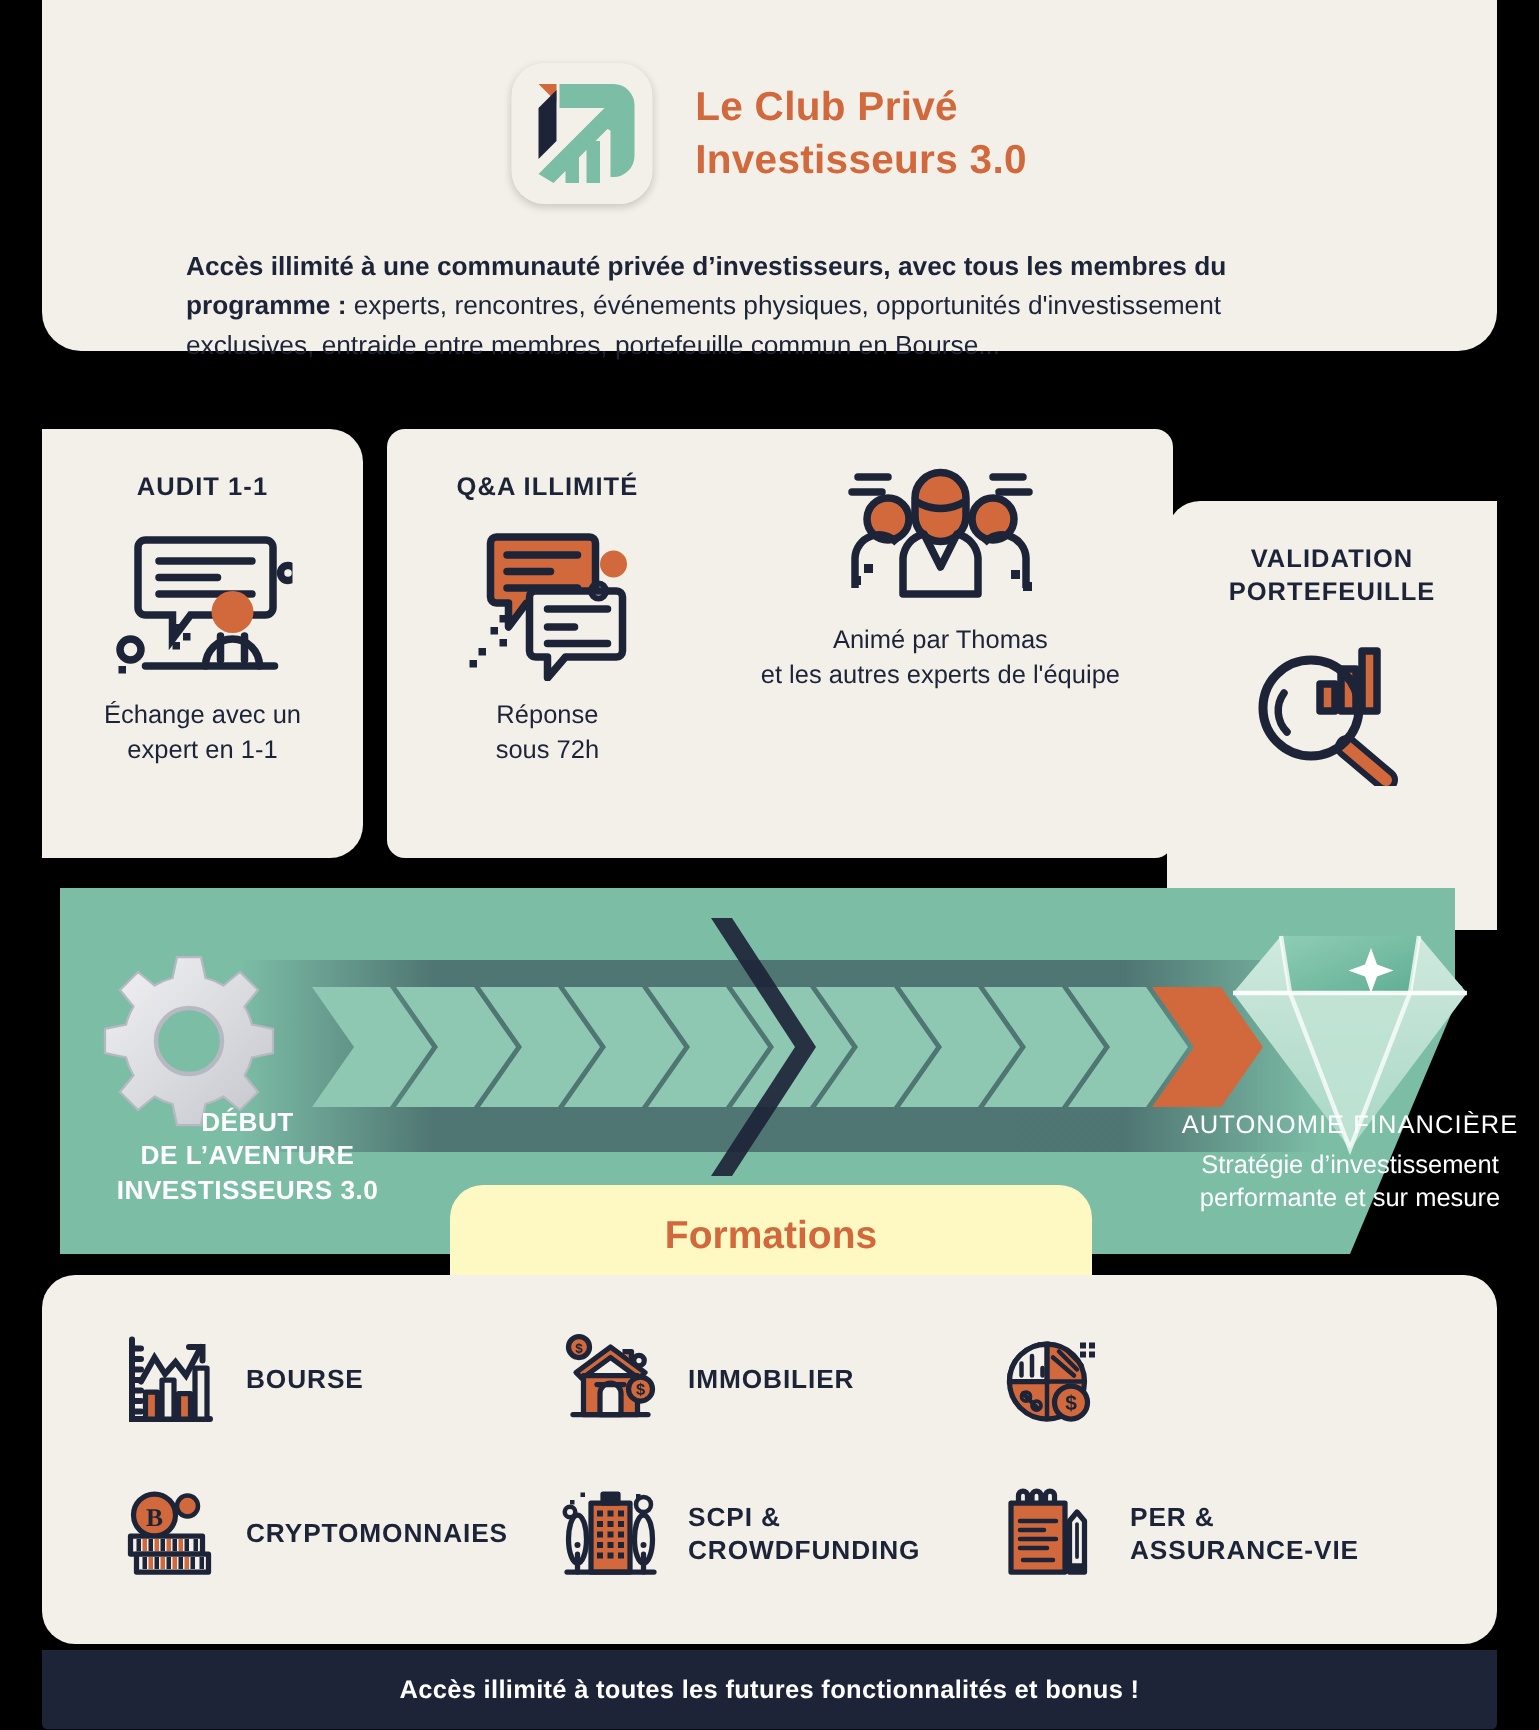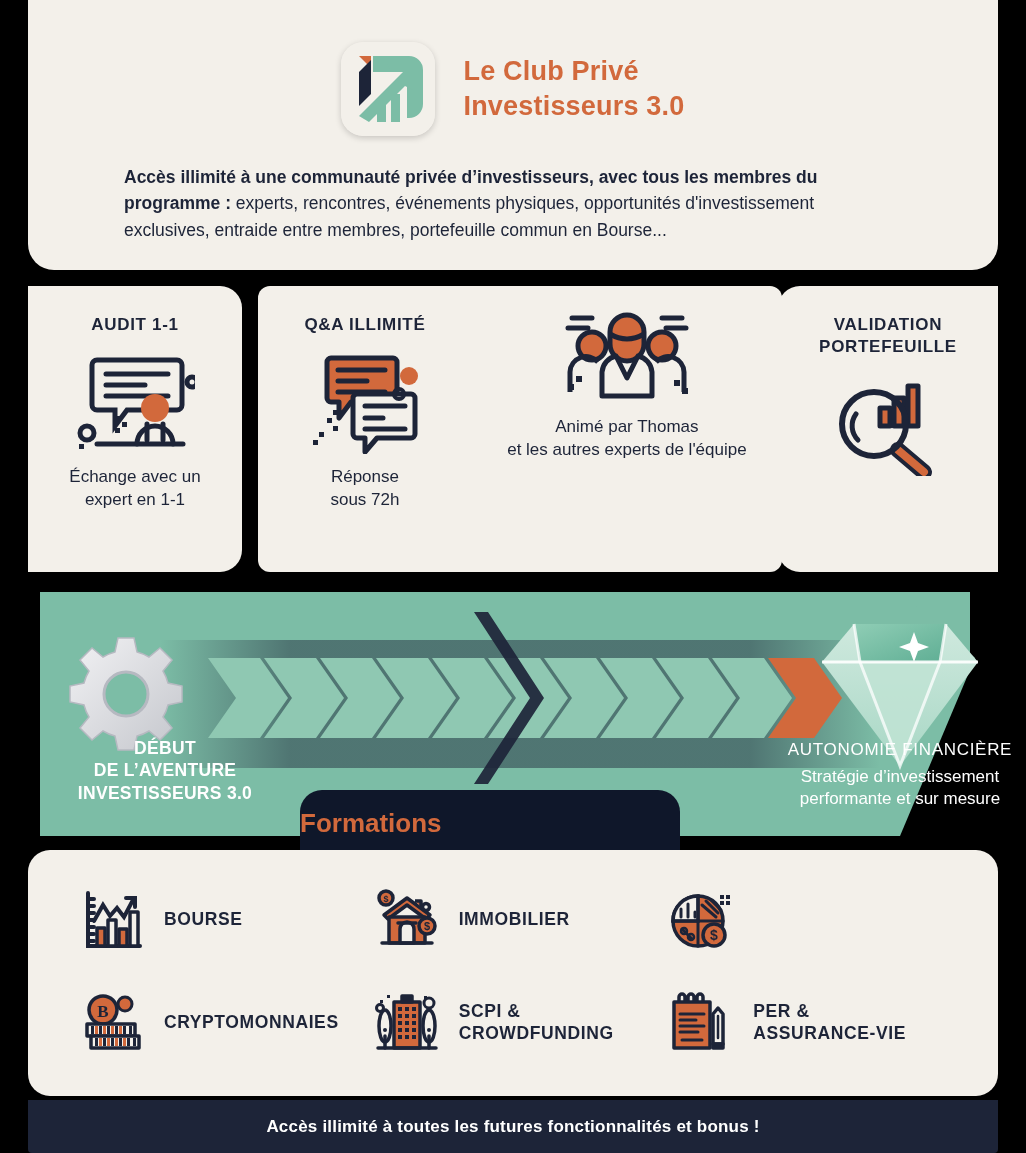--- a/index.html
+++ b/index.html
@@ -7,21 +7,21 @@
     width: 1026px; height: 1153px;
     background: #000000;
     font-family: "Liberation Sans", sans-serif;
     overflow: hidden;
   }
   .page { position: relative; width: 1026px; height: 1153px; }
 
   
   .header-card {
     position: absolute; left: 28px; top: 0px;
-    width: 970px; height: 270px;
+    width: 970px; height: 234px;
     background: #f3f0ea;
     border-radius: 0 0 26px 26px;
   }
   .brand-row {
     display: flex; align-items: center; justify-content: center;
     gap: 28px; padding-top: 42px;
   }
   .logo-tile {
     width: 94px; height: 94px; border-radius: 22px;
     background: #f3f0ea;
@@ -40,21 +40,21 @@
 
   
   .features { position: absolute; left: 0; top: 286px; width: 1026px; height: 290px; }
   .fcard {
     position: absolute; top: 0; height: 286px;
     background: #f3f0ea; border-radius: 22px;
     display: flex; flex-direction: column; align-items: center;
   }
   .fcard.c1 { left: 28px;  width: 214px; border-radius: 0 22px 22px 0; }
   .fcard.c2 { left: 258px; width: 524px; border-radius: 12px; }
-  .fcard.c3 { left: 778px; width: 220px; border-radius: 22px 0 0 22px; }
+  .fcard.c3 { left: 778px; width: 220px; border-radius: 22px 0 0 22px; margin-top: 48px; }
   .fcard-inner { display: flex; width: 100%; height: 100%; }
   .fcol { flex: 1; display: flex; flex-direction: column; align-items: center; }
   .ftitle {
     margin-top: 28px; color: #1d2438; font-size: 17px;
     font-weight: bold; letter-spacing: .7px; text-align: center; line-height: 1.28;
   }
   .ficon { margin-top: 14px; height: 104px; display: flex; align-items: center; }
   .fdesc {
     margin-top: 12px; color: #1d2438; font-size: 17px;
     text-align: center; line-height: 1.34;
@@ -67,23 +67,23 @@
     position: absolute; left: 10px; top: 145px; width: 230px;
     color: #ffffff; font-size: 17.5px; font-weight: bold;
     text-align: center; line-height: 1.28; letter-spacing: .3px;
   }
   .jlabel-right { position: absolute; left: 700px; top: 148px; width: 320px; text-align: center; }
   .jr-title { color: #ffffff; font-size: 17px; letter-spacing: .7px; }
   .jr-sub { color: #ffffff; font-size: 17px; line-height: 1.3; margin-top: 6px; }
 
   
   .form-tab {
-    position: absolute; left: 300px; top: 790px; width: 380px; height: 66px;
-    background: #0f172a; border-radius: 22px 22px 0 0;
-    display: flex; align-items: center; justify-content: flex-start;
+    position: absolute; left: 300px; top: 790px; width: 428px; height: 66px;
+    background: #fef9c3; border-radius: 22px 22px 0 0;
+    display: flex; align-items: center; justify-content: center;
   }
   .form-tab span { color: #d2693c; font-size: 26px; font-weight: bold; }
   .form-card {
     position: absolute; left: 28px; top: 850px; width: 970px; height: 246px;
     background: #f3f0ea; border-radius: 22px;
   }
   .form-grid {
     display: grid; grid-template-columns: 1fr 1fr 1fr;
     grid-template-rows: 1fr 1fr; height: 100%;
     padding: 18px 36px 22px 50px;

